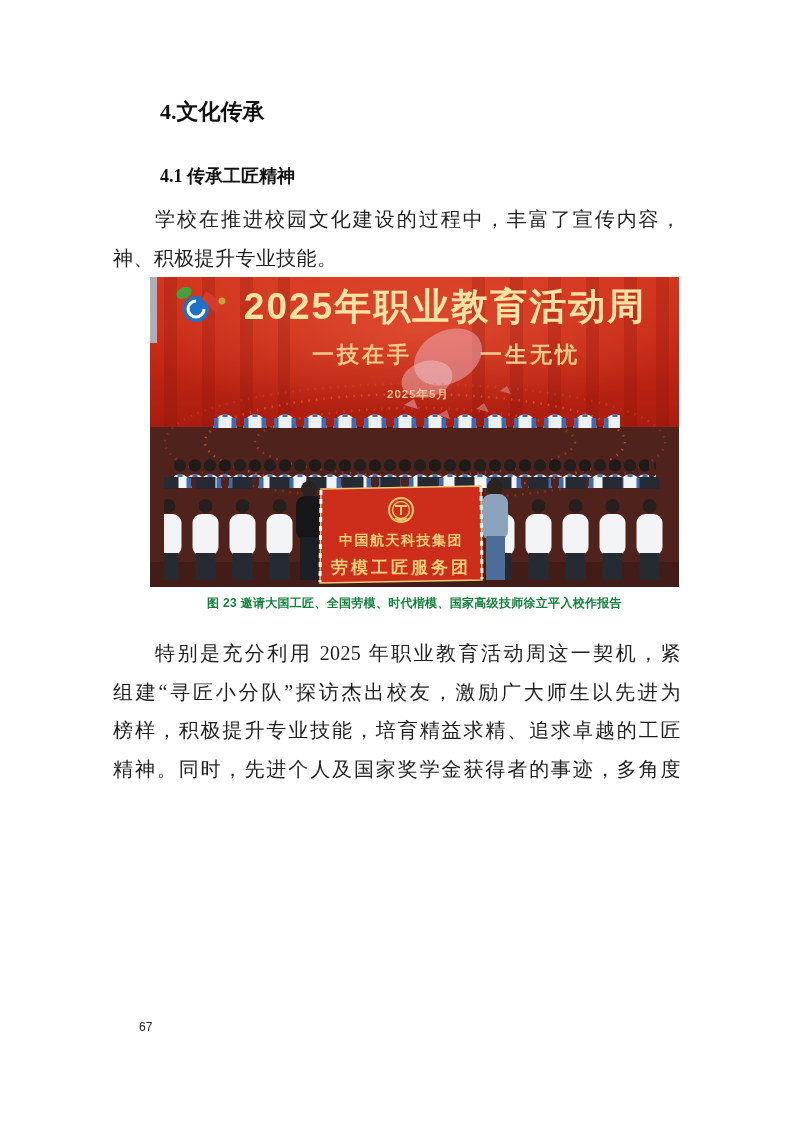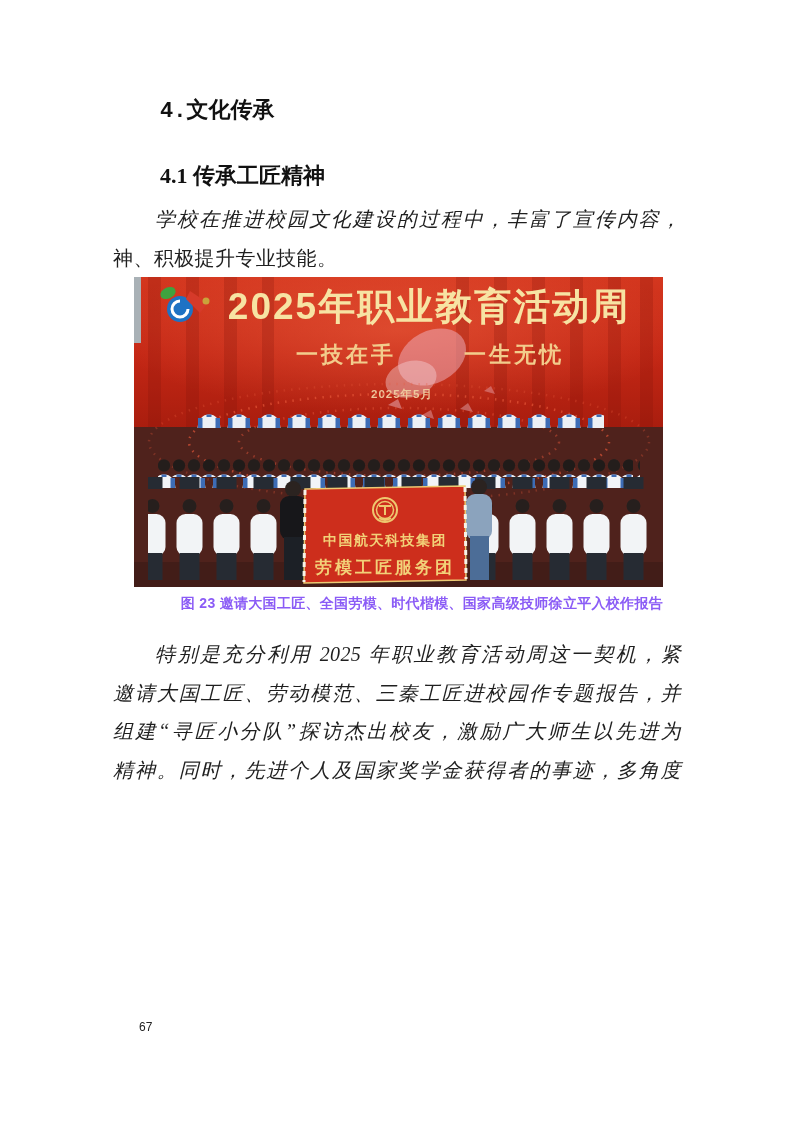--- a/index.html
+++ b/index.html
@@ -11,45 +11,45 @@
     box-sizing:border-box;
     padding:0 113px;
     overflow:hidden;
     font-family:"Liberation Serif", serif;
     color:#1f1f1f;
   }
   .h1 {
     margin:98px 0 0 47px;
     font-size:22px; line-height:28px;
     font-weight:bold; color:#111;
-    font-family:Liberation Mono, monospace;
+    font-family:Liberation Serif, serif;
   }
   .h2 {
     margin:36px 0 4px 47px;
-    font-size:22px; line-height:28px;
+    font-size:18px; line-height:28px;
     font-weight:bold; color:#111;
     font-family:"Liberation Serif", serif;
   }
   .para { font-size:20px; letter-spacing:0.4px; color:#1f1f1f; }
   .para .ln {
     height:38.5px; line-height:38.5px;
     text-align:justify; text-justify:inter-character;
   }
-  .para .ln.full { text-align-last:justify;font-style:italic; }
+  .para .ln.full { text-align-last:justify; }
   .para .ln.indent { text-indent:42px; }
   .p1 { margin-top:10px; }
   .p2 { margin-top:22px; }
-  figure.fig { margin:0 0 0 21px; padding:0; width:529px; }
+  figure.fig { margin:0 0 0 37px; padding:0; width:529px; }
   figure.fig svg { display:block; }
   figcaption.cap {
     width:529px; margin-top:8px;
-    text-align:right;
+    text-align:center;
     font-family:"Liberation Sans", sans-serif;
-    font-weight:bold; font-size:14px; letter-spacing:0.3px;
-    color:#8b5cf6;
+    font-weight:bold; font-size:12px; letter-spacing:0.3px;
+    color:#15803d;
   }
   .pagenum {
     position:absolute; left:139px; top:1020px;
     font-family:"Liberation Sans", sans-serif;
     font-size:12px; color:#222;
   }
   .svgtxt { font-family:"Liberation Sans", sans-serif; font-weight:bold; }
   .svgserif { font-family:"Liberation Serif", serif; font-weight:bold; }
 </style>
 </head>
@@ -179,20 +179,20 @@
         <text class="svgserif" x="251" y="296" font-size="17" letter-spacing="3" fill="#f2d178" text-anchor="middle">劳模工匠服务团</text>
       </g>
 
       <rect x="0" y="0" width="7" height="66" fill="#a9b1b6"></rect>
     </svg>
     <figcaption class="cap">图 23 邀请大国工匠、全国劳模、时代楷模、国家高级技师徐立平入校作报告</figcaption>
   </figure>
 
   <div class="para p2">
     <div class="ln indent full">特别是充分利用 2025 年职业教育活动周这一契机，紧</div>
-    <div class="ln full">邀请大国工匠、劳动模范、三秦工匠进校园作专题报告，并</div>
     <div class="ln full">组建“寻匠小分队”探访杰出校友，激励广大师生以先进为</div>
+    <div class="ln full">榜样，积极提升专业技能，培育精益求精、追求卓越的工匠</div>
     <div class="ln full">精神。同时，先进个人及国家奖学金获得者的事迹，多角度</div>
   </div>
 
   <div class="pagenum">67</div>
 
 </div>
 
 </body></html>

